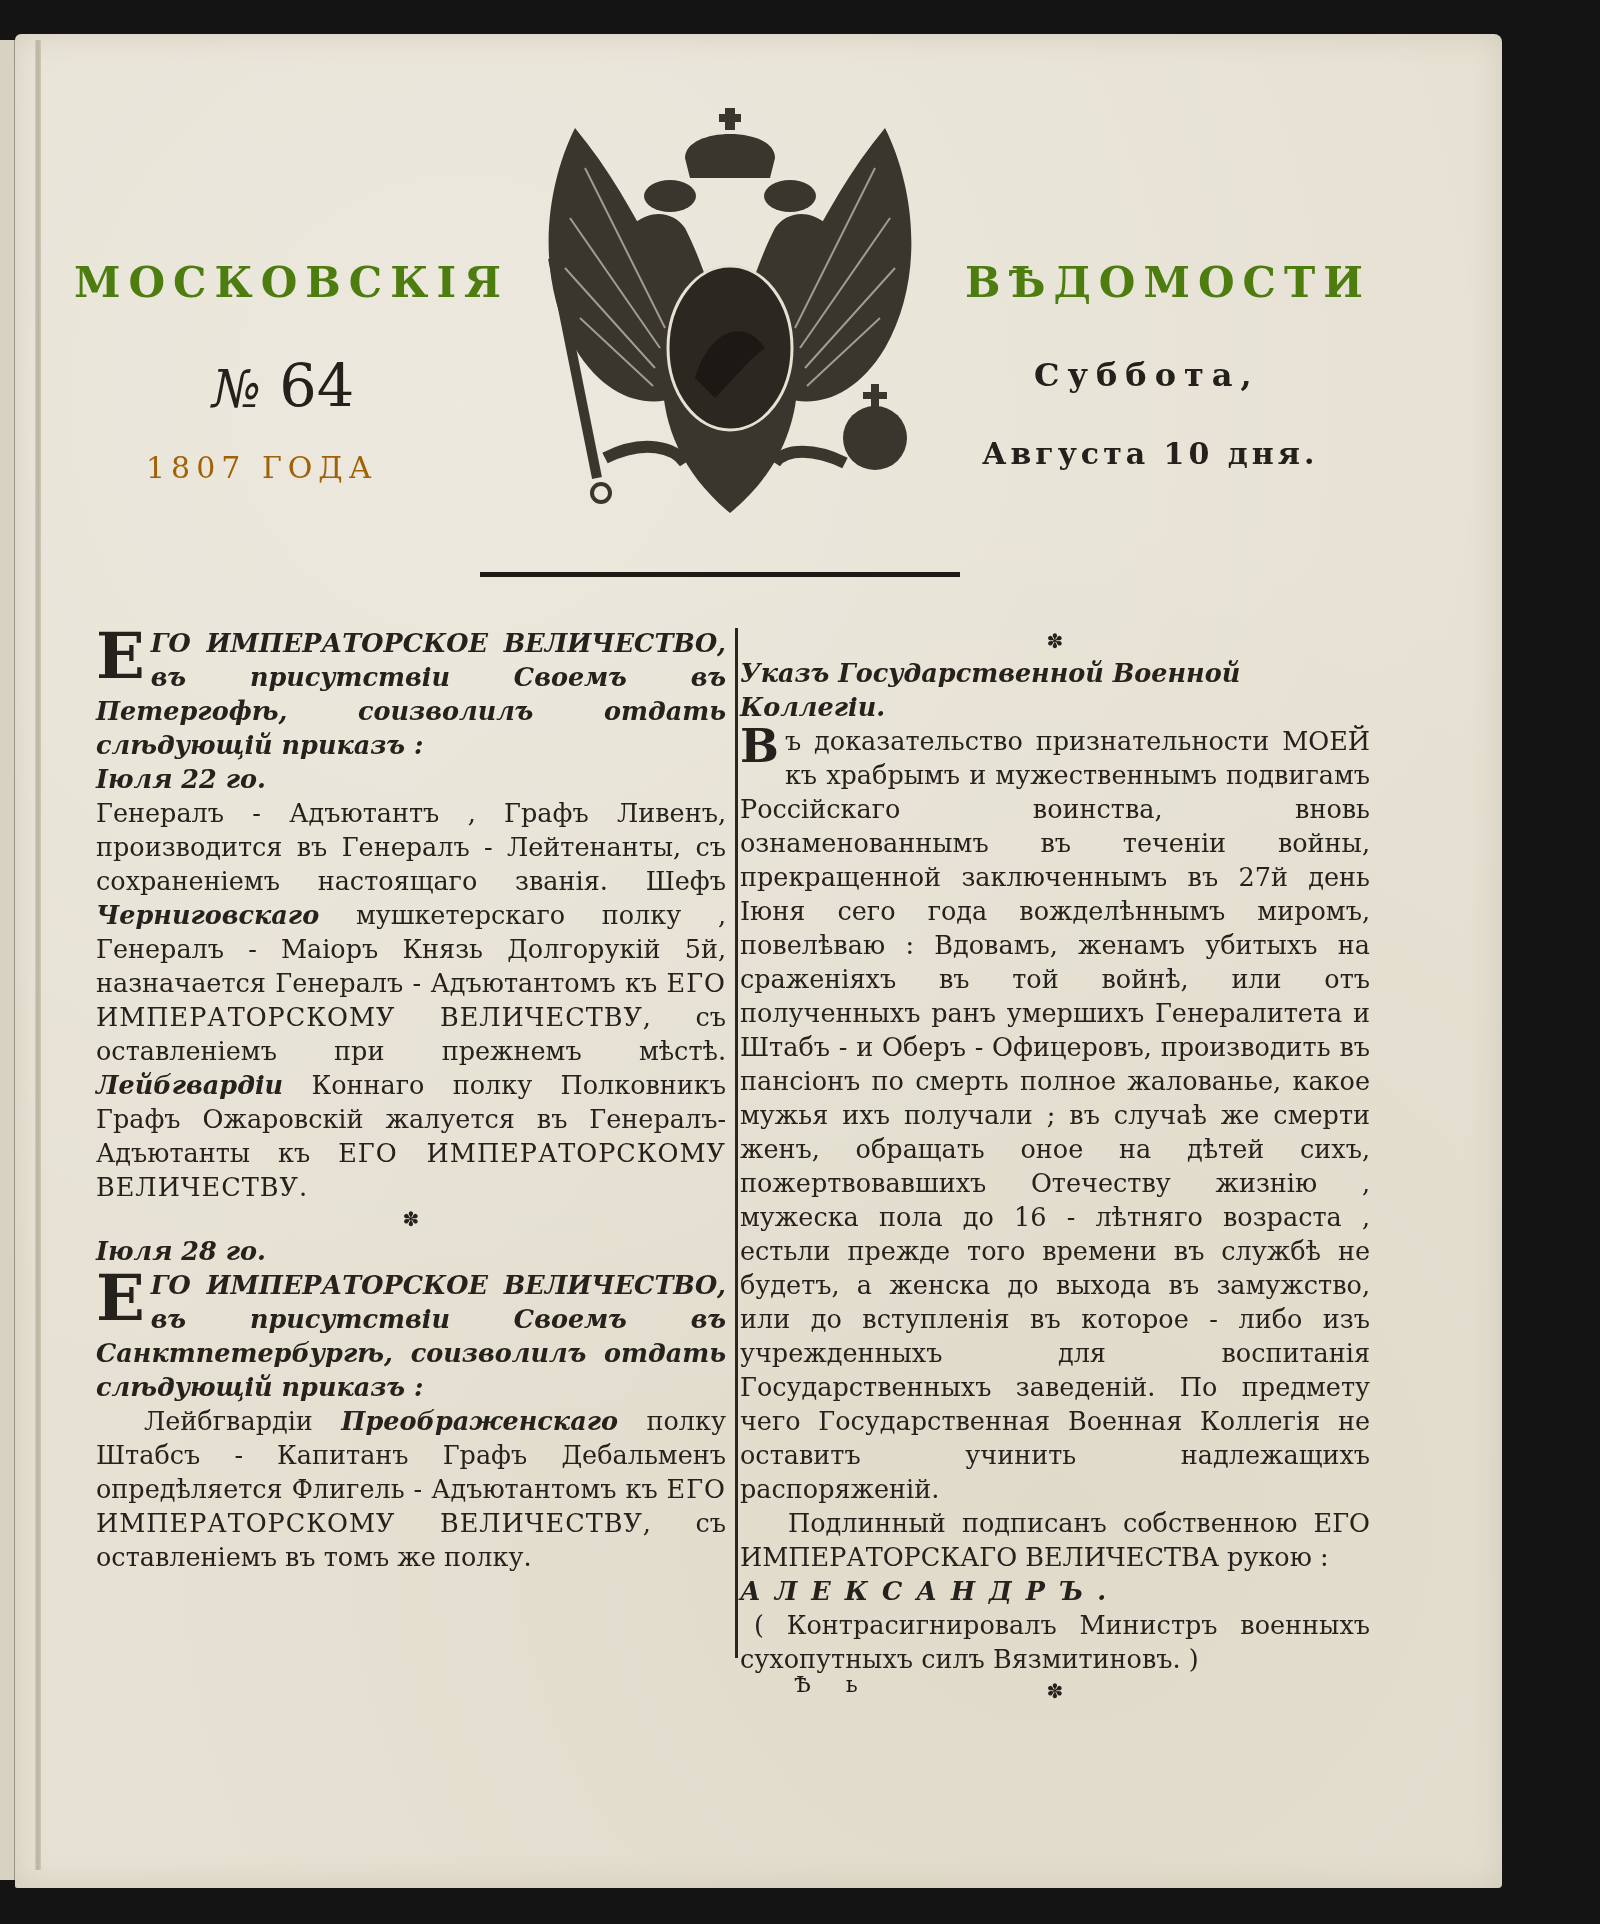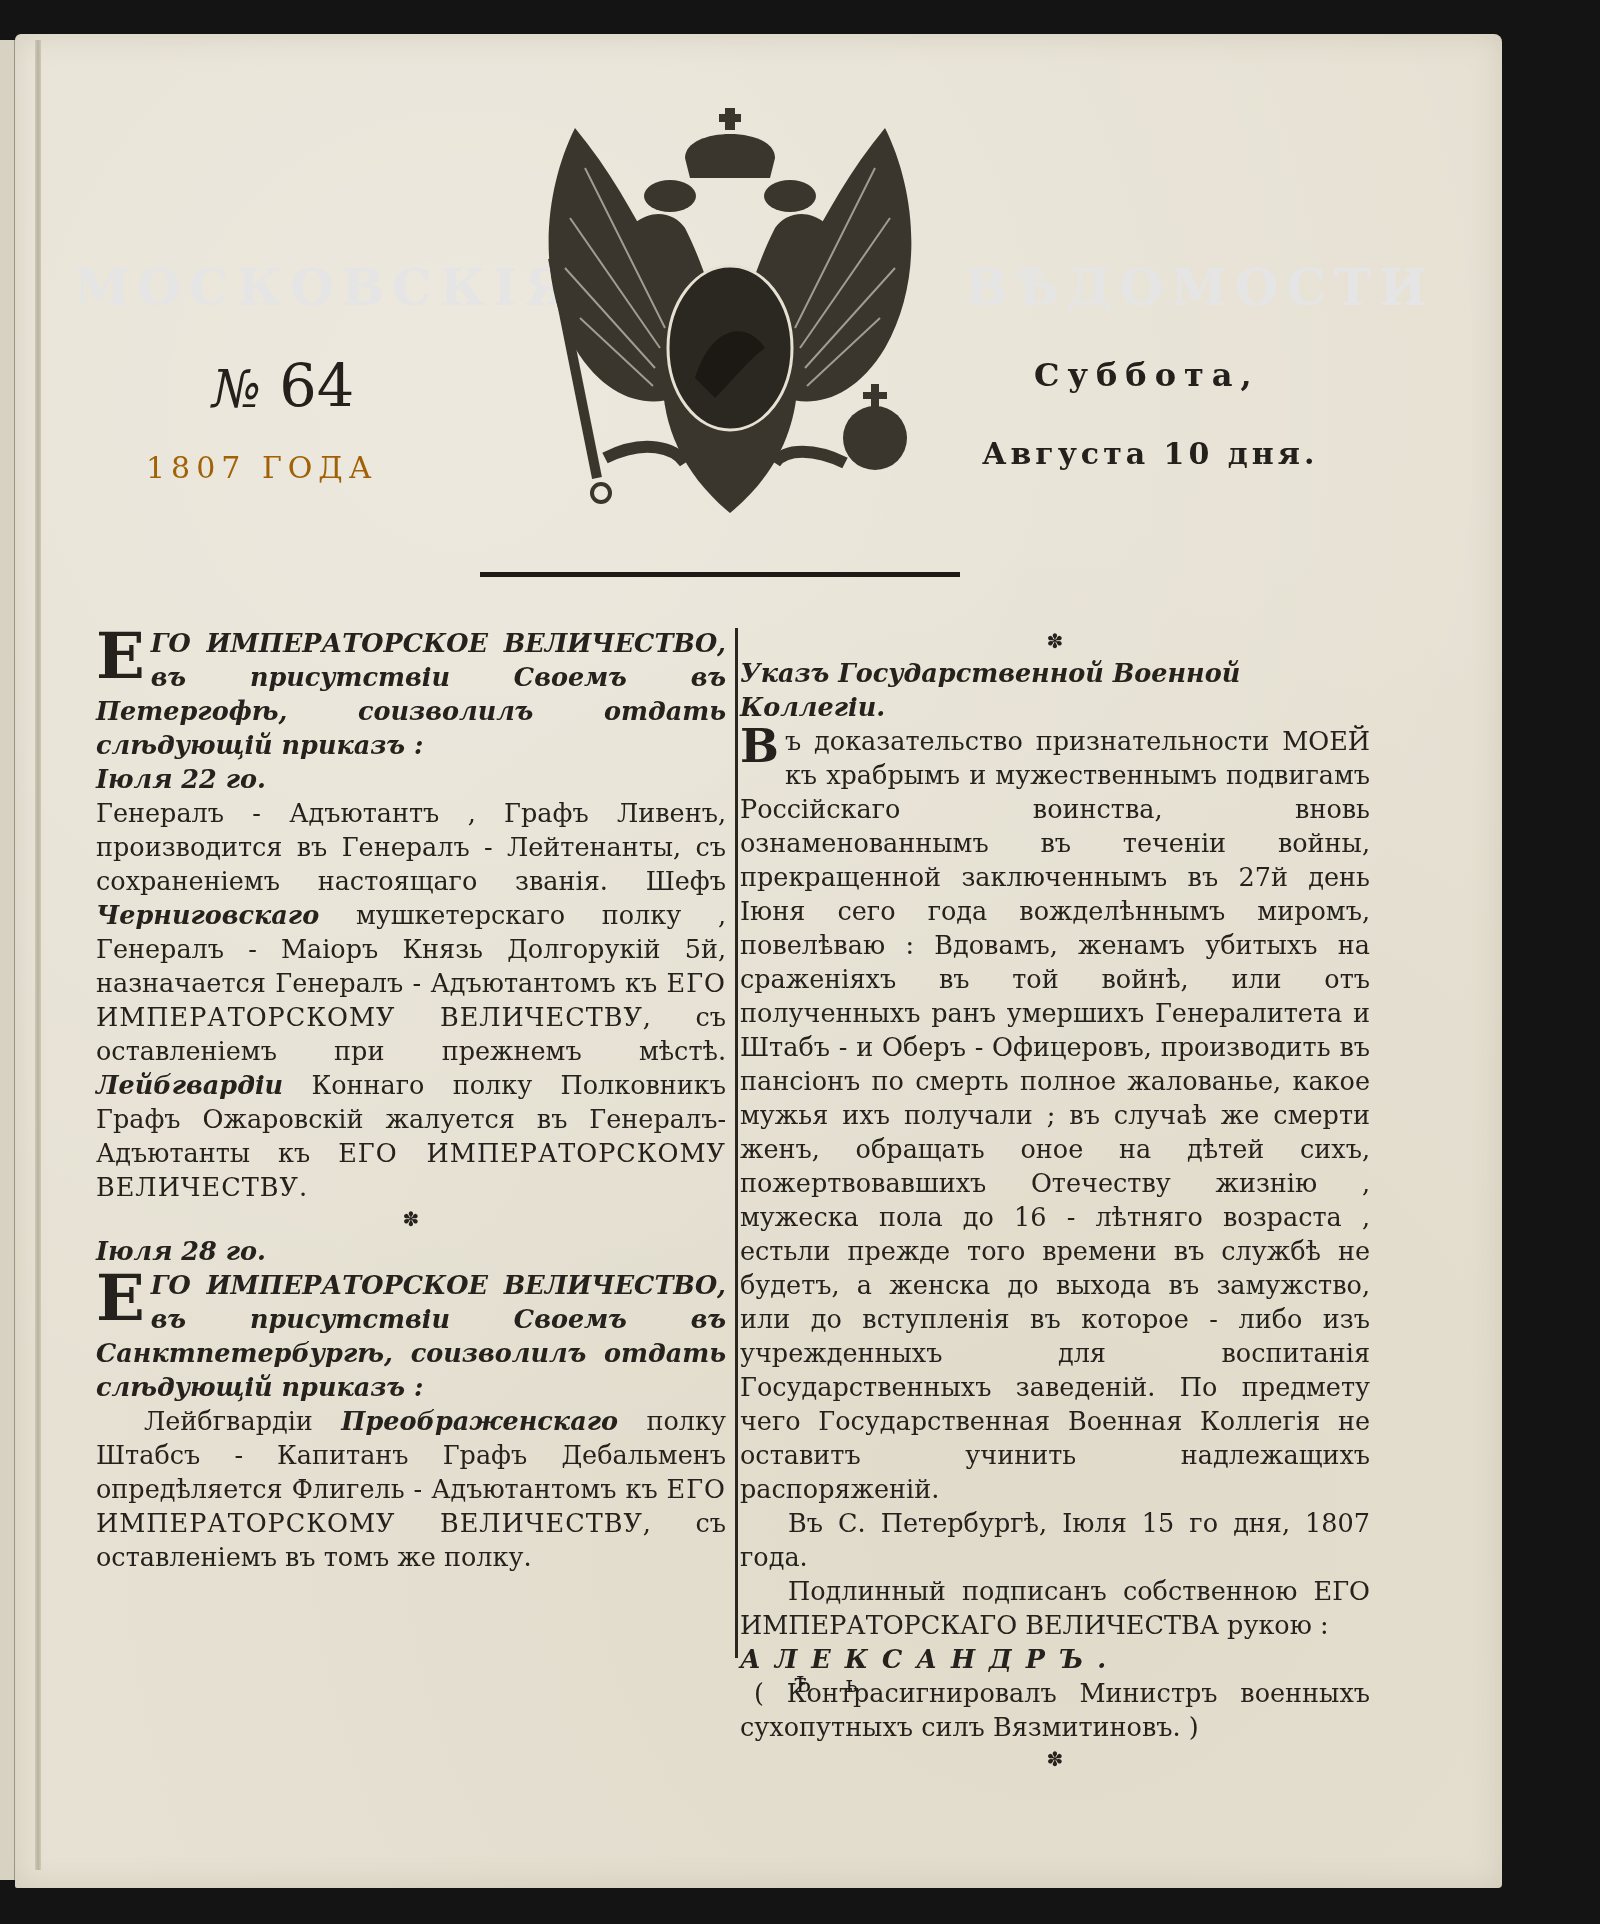--- a/index.html
+++ b/index.html
@@ -20,22 +20,22 @@
     border-radius:6px 8px 4px 2px;
     box-shadow: inset 0 0 30px rgba(150,140,110,0.25);
   }
   .gutter-line {
     position:absolute; left:35px; top:40px; width:6px; height:1830px;
     background:linear-gradient(to right,#cfc9b8,#b8b29f,#cfc9b8);
   }
 
   
   .mast-title {
-    position:absolute; top:258px; font-size:50px; letter-spacing:8px; font-weight:bold;
-    font-family:"DejaVu Serif", serif; color:#e5e5e5;
+    position:absolute; top:258px; font-size:42px; letter-spacing:8px; font-weight:bold;
+    font-family:"DejaVu Serif", serif; color:#4d7c0f;
   }
   .mast-left { left:74px; }
   .mast-right { left:965px; }
   .issue-no {
     position:absolute; left:212px; top:352px; font-size:52px; font-family:"DejaVu Serif", serif;
     font-style:italic; color:#24201b;
   }
   .issue-no .num { font-style:normal; font-size:59px; margin-left:18px; }
   .year-line {
     position:absolute; left:146px; top:450px; font-size:30px; letter-spacing:6px; color:#a16207;
@@ -159,20 +159,19 @@
 </div>
 
 <div class="col-divider"></div>
 
 <div class="col col-right">
   <p class="ornament">✽</p>
   <p class="center italic">Указъ Государственной Военной Коллегіи.</p>
   <p>
     <span class="dropcap-sm">В</span><span>ъ доказательство признательности МОЕЙ къ храбрымъ и мужественнымъ подвигамъ Россійскаго воинства, вновь ознаменованнымъ въ теченіи войны, прекращенной заключеннымъ въ 27й день Іюня сего года вожделѣннымъ миромъ, повелѣваю : Вдовамъ, женамъ убитыхъ на сраженіяхъ въ той войнѣ, или отъ полученныхъ ранъ умершихъ Генералитета и Штабъ - и Оберъ - Офицеровъ, производить въ пансіонъ по смерть полное жалованье, какое мужья ихъ получали ; въ случаѣ же смерти женъ, обращать оное на дѣтей сихъ, пожертвовавшихъ Отечеству жизнію , мужеска пола до 16 - лѣтняго возраста , естьли прежде того времени въ службѣ не будетъ, а женска до выхода въ замужство, или до вступленія въ которое - либо изъ учрежденныхъ для воспитанія Государственныхъ заведеній. По предмету чего Государственная Военная Коллегія не оставитъ учинить надлежащихъ распоряженій.</span>
   </p>
-  <p class="indent">Въ С. Петербургѣ, Іюля 15 го дня, 1807 года.</p>
   <p class="indent">Подлинный подписанъ собственною ЕГО ИМПЕРАТОРСКАГО ВЕЛИЧЕСТВА рукою :</p>
   <p class="signature">АЛЕКСАНДРЪ.</p>
   <p class="sig-note">( Контрасигнировалъ Министръ военныхъ сухопутныхъ силъ Вязмитиновъ. )</p>
   <p class="ornament">✽</p>
 </div>
 
 <div class="catchword">Ѣ ь</div>
 
 </body></html>

